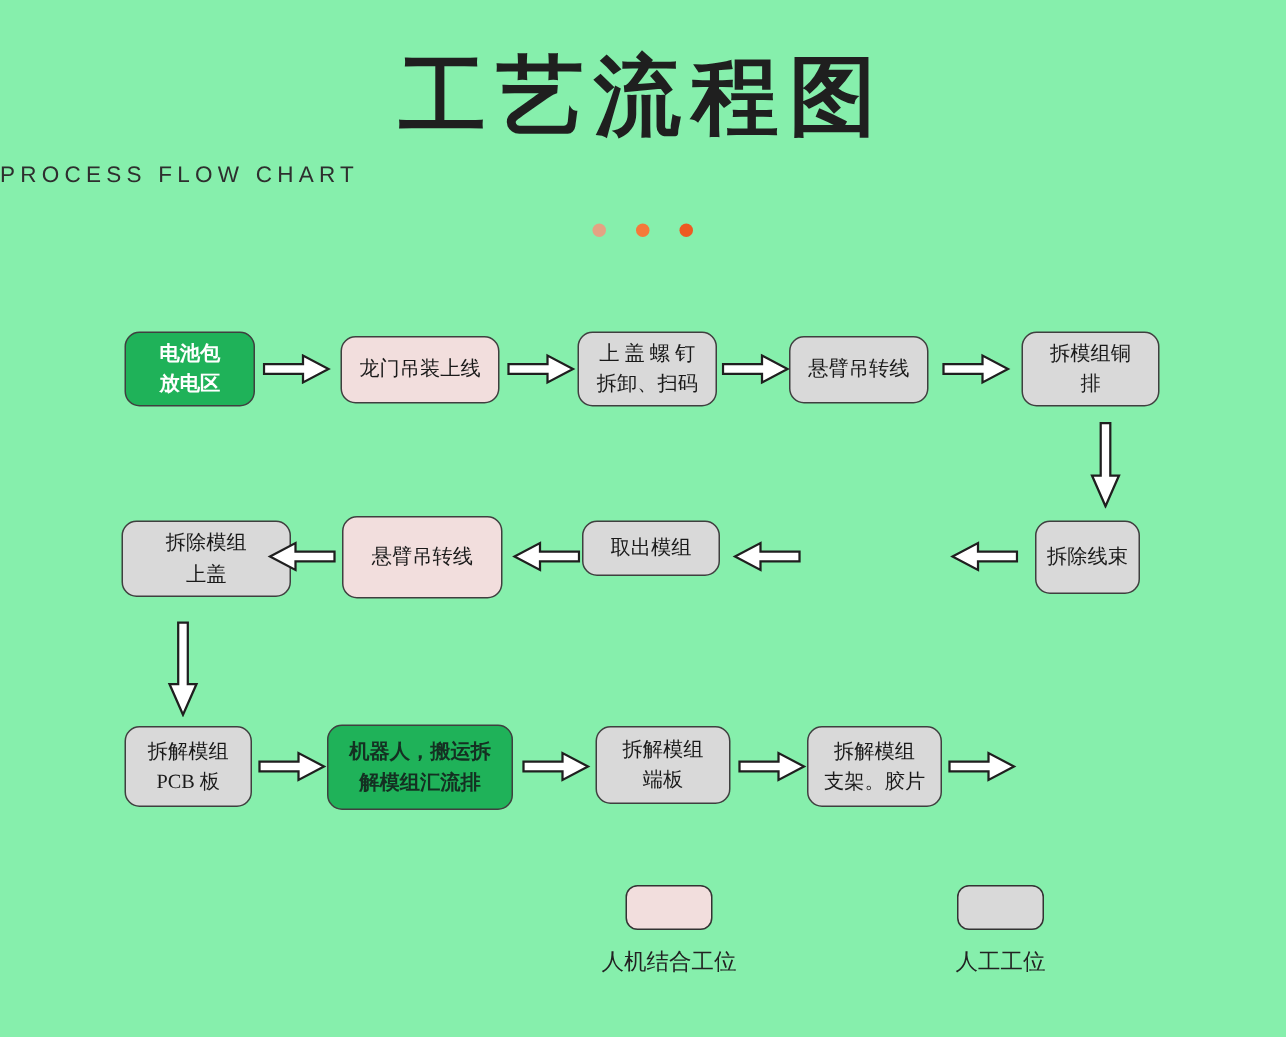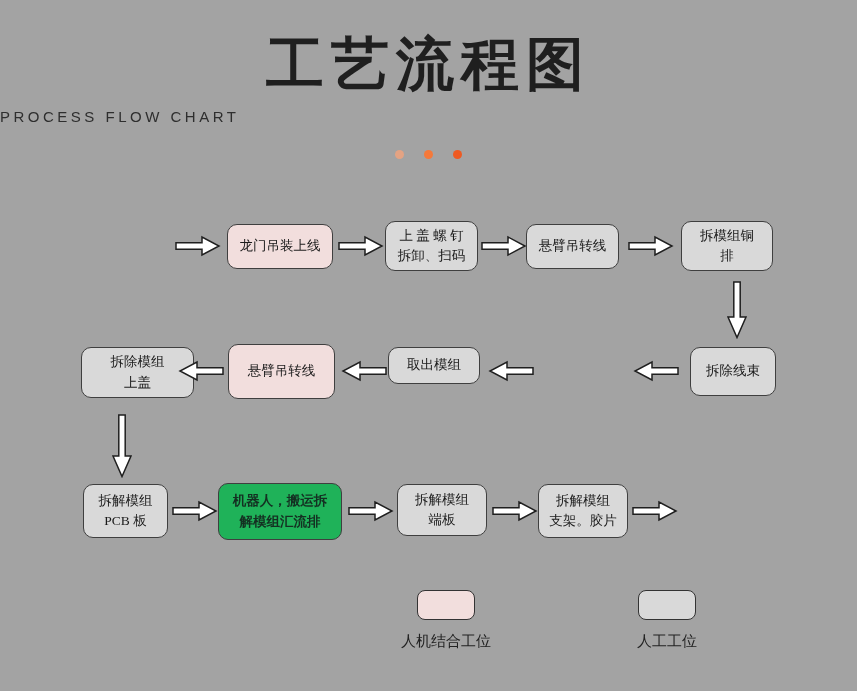--- a/index.html
+++ b/index.html
@@ -1,17 +1,17 @@
 <!DOCTYPE html>
 <html><head>
 <meta charset="utf-8">
 <style>
   html,body { margin:0; padding:0; background:#ffffff; }
   .page {
-    position:relative; width:857px; height:691px; background:#a3a3a3;
+    position:relative; width:857px; height:691px; background:#86efac;
     font-family:"Liberation Sans", sans-serif; overflow:hidden;
   }
   .title {
     position:absolute; top:26px; left:0; width:100%; text-align:center;
     font-size:58px; font-weight:900; color:#1f1f1f; letter-spacing:7px;
   }
   .subtitle {
     position:absolute; top:108px; left:0; width:100%; text-align:left;
     font-size:15px; letter-spacing:3.5px; color:#2e2e2e; font-weight:400;
   }
@@ -54,38 +54,42 @@
 <div class="page">
 
   <div class="title">工艺流程图</div>
   <div class="subtitle">PROCESS FLOW CHART</div>
   <div class="dots">
     <span class="dot dot-1"></span>
     <span class="dot dot-2"></span>
     <span class="dot dot-3"></span>
   </div>
 
+  <div class="node auto" style="left:83px;top:221px;width:87px;height:50px">
+    <span>电池包</span>
+    <span>放电区</span>
+  </div>
   <div class="node hybrid" style="left:227px;top:224px;width:106px;height:45px">
     <span>龙门吊装上线</span>
     <span></span>
   </div>
   <div class="node manual" style="left:385px;top:221px;width:93px;height:50px">
     <span>上 盖 螺 钉</span>
     <span>拆卸、扫码</span>
   </div>
   <div class="node manual" style="left:526px;top:224px;width:93px;height:45px">
     <span>悬臂吊转线</span>
     <span></span>
   </div>
   <div class="node manual" style="left:681px;top:221px;width:92px;height:50px">
     <span>拆模组铜</span>
     <span>排</span>
   </div>
 
-  <div class="node manual" style="left:690px;top:347px;width:86px;height:49px">
+  <div class="node manual" style="left:690px;top:347px;width:70px;height:49px">
     <span>拆除线束</span>
     <span></span>
   </div>
   <div class="node manual" style="left:388px;top:347px;width:92px;height:37px">
     <span>取出模组</span>
     <span></span>
   </div>
   <div class="node hybrid" style="left:228px;top:344px;width:107px;height:55px">
     <span>悬臂吊转线</span>
     <span></span>

